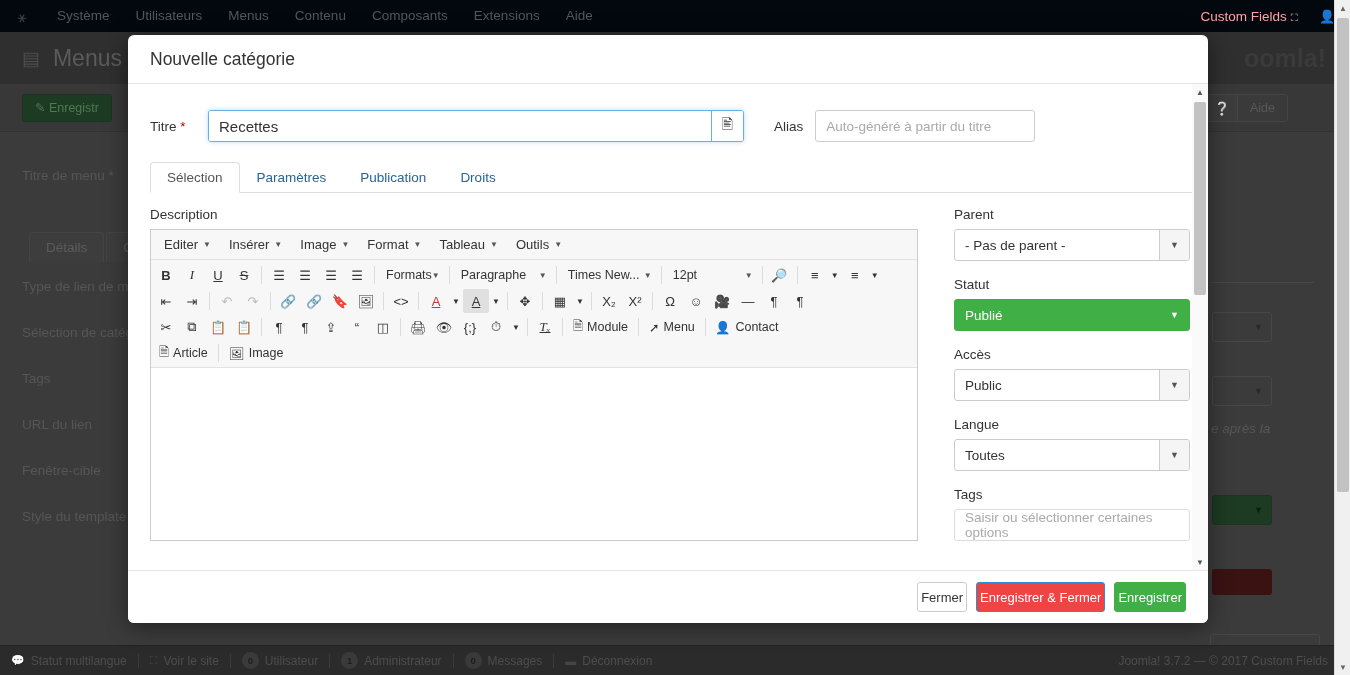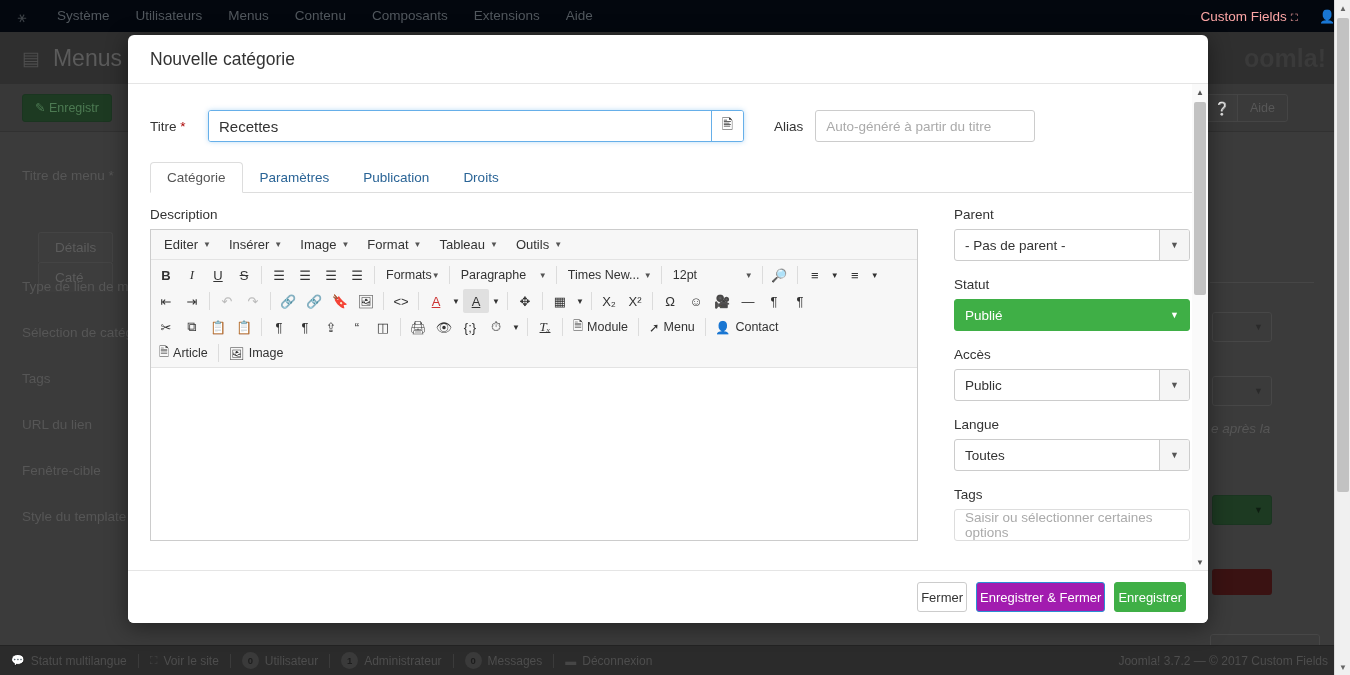--- a/index.html
+++ b/index.html
@@ -63,21 +63,21 @@
     width: 30px; display: flex; align-items: center; justify-content: center;
     color: #1e1e1e; font-size: 13px; background: #3c3c3c;
   }
   .btn-help-bg .lbl {
     padding: 0 12px; line-height: 26px; color: #585858; font-size: 12.5px;
     border-left: 1px solid #454545;
   }
 
   .bg-form { position: absolute; top: 132px; left: 0; right: 0; bottom: 30px; color: #555; }
   .bg-label { position: absolute; font-size: 13.5px; color: #565656; white-space: nowrap; }
-  .bg-tabs { position: absolute; left: 38px; top: 100px; display: flex; flex-direction: column; }
+  .bg-tabs { position: absolute; left: 29px; top: 100px; display: flex; }
   .bg-tab {
     padding: 7px 16px; font-size: 13.5px; color: #5c5c5c;
     border: 1px solid #444; border-bottom: none; border-radius: 3px 3px 0 0; background: #3d3d3d;
     margin-right: 2px;
   }
   .bg-sel {
     position: absolute; height: 30px; border: 1px solid #474747; border-radius: 3px;
     background: #3b3b3b; display: flex; align-items: center; justify-content: flex-end;
   }
   .bg-sel .car { color: #2a2a2a; font-size: 9px; padding-right: 8px; }
@@ -241,21 +241,21 @@
 
   .modal-foot {
     flex: 0 0 53px; height: 53px; background: #fff; border-top: 1px solid #e5e5e5;
     display: flex; align-items: center; justify-content: flex-end; padding: 0 22px; gap: 9px;
   }
   .mbtn {
     height: 30px; border-radius: 3px; font-size: 13px; padding: 0 3px;
     display: flex; align-items: center; border: 1px solid transparent; white-space: nowrap;
   }
   .mbtn.default { background: #fff; border-color: #ccc; color: #333; }
-  .mbtn.primary { background: #a21caf; border-color: #2a8fd4; color: #fff; }
+  .mbtn.primary { background: #ef4444; border-color: #2a8fd4; color: #fff; }
   .mbtn.success { background: #3faf46; border-color: #3faf46; color: #fff; }
 </style>
 </head>
 <body>
 
 <div id="root">
 
   <div class="bg-page">
 
     <div class="topbar">
@@ -375,21 +375,21 @@
           </div>
           <div class="title-input-wrap">
             <input type="text" value="Recettes" style="">
             <div class="tbtn">🖹</div>
           </div>
           <div class="lbl-alias">Alias</div>
           <input class="alias-input" type="text" placeholder="Auto-généré à partir du titre" style="">
         </div>
 
         <div class="tabs">
-          <div class="tab active">Catégorie</div>
+          <div class="tab active">Sélection</div>
           <div class="tab">Paramètres</div>
           <div class="tab">Publication</div>
           <div class="tab">Droits</div>
         </div>
 
         <div class="cols">
 
           <div class="col-left">
             <div class="fieldlabel">Description</div>
 

